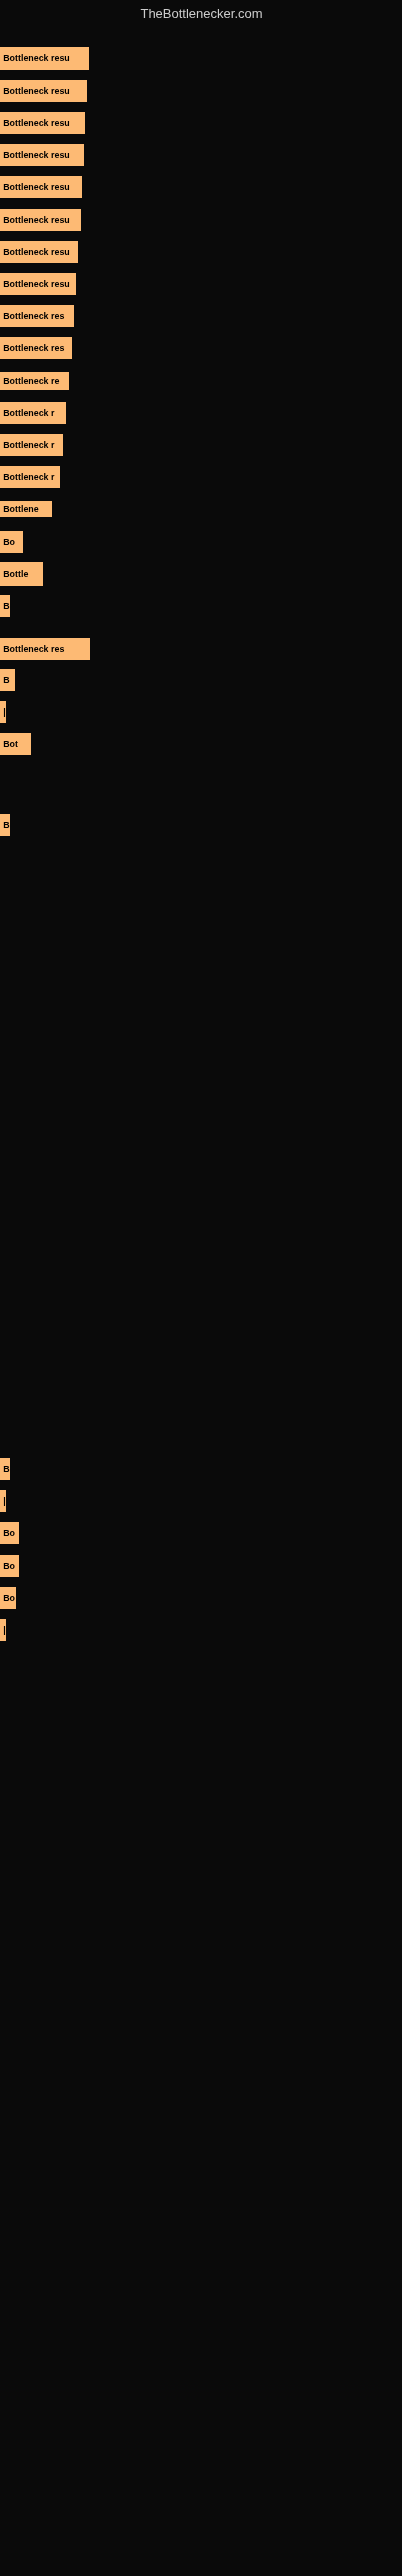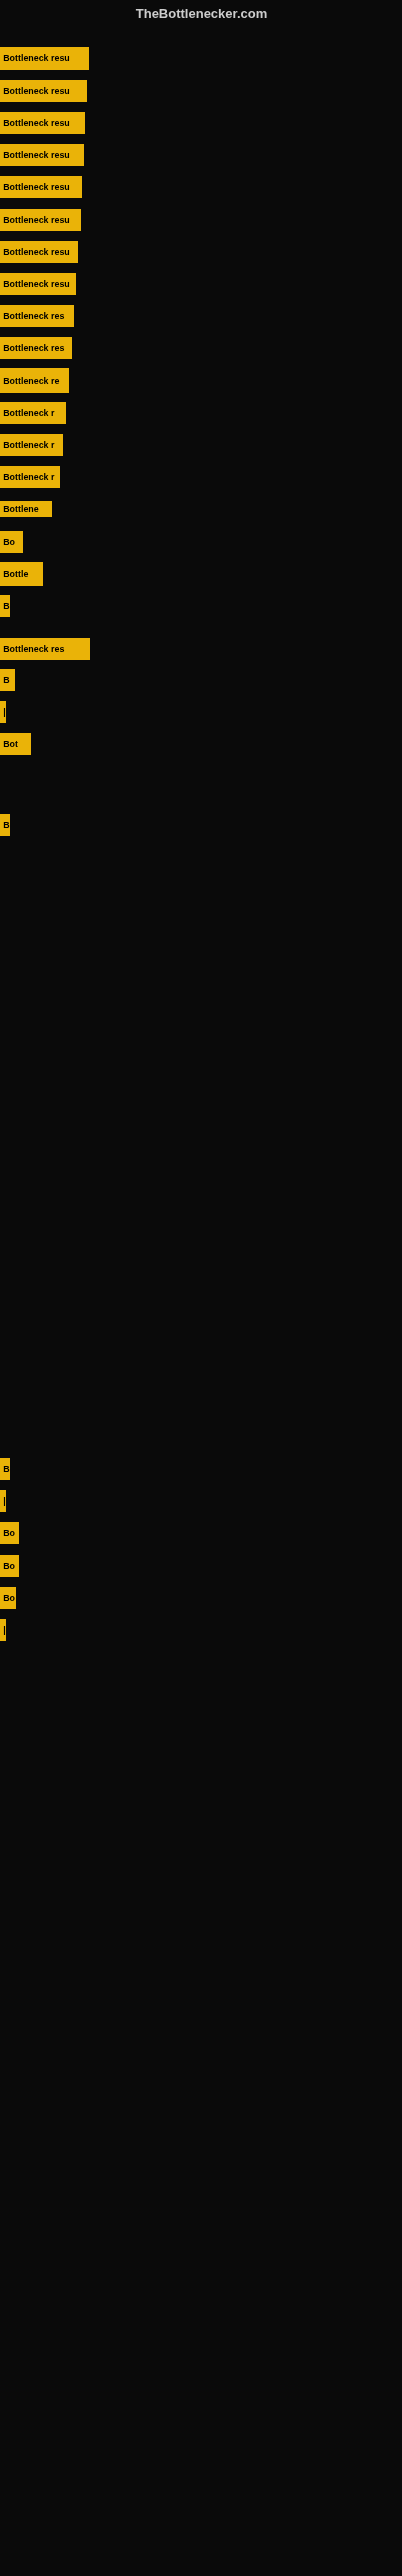--- a/index.html
+++ b/index.html
@@ -9,30 +9,30 @@
       width: 403px;
       min-height: 2576px;
       position: relative;
       overflow-x: hidden;
     }
     .site-title {
       text-align: center;
       color: #cccccc;
       font-size: 13px;
       padding: 6.4px 0 3.2px 0;
-      font-weight: bold;
+      font-weight: normal;
     }
     .bar-container {
       position: absolute;
       left: 0;
       display: flex;
       align-items: center;
     }
     .bar-label {
-      background-color: #eab308;
+      background-color: #fdba74;
       color: #000;
       font-size: 8.9px;
       font-weight: bold;
       padding: 1.6px 3.2px;
       white-space: nowrap;
       overflow: hidden;
     }
   </style>
 </head>
 <body>
@@ -64,21 +64,21 @@
     <div class="bar-container" style="top: 248px; left: 0px; width: 88px; height: 22.5px;">
       <div class="bar-label" style="width: 76px; height: 22.5px; display: flex; align-items: center;">Bottleneck resu</div>
     </div>
     <div class="bar-container" style="top: 280px; left: 0px; width: 85px; height: 22.5px;">
       <div class="bar-label" style="width: 74px; height: 22.5px; display: flex; align-items: center;">Bottleneck res</div>
     </div>
     <div class="bar-container" style="top: 312px; left: 0px; width: 83px; height: 22.5px;">
       <div class="bar-label" style="width: 72px; height: 22.5px; display: flex; align-items: center;">Bottleneck res</div>
     </div>
     <div class="bar-container" style="top: 345px; left: 0px; width: 81px; height: 22.5px;">
-      <div class="bar-label" style="width: 69px; height: 25px; display: flex; align-items: center;">Bottleneck re</div>
+      <div class="bar-label" style="width: 69px; height: 18px; display: flex; align-items: center;">Bottleneck re</div>
     </div>
     <div class="bar-container" style="top: 377px; left: 0px; width: 74px; height: 22.5px;">
       <div class="bar-label" style="width: 66px; height: 22.5px; display: flex; align-items: center;">Bottleneck r</div>
     </div>
     <div class="bar-container" style="top: 409px; left: 0px; width: 71px; height: 22.5px;">
       <div class="bar-label" style="width: 63px; height: 22.5px; display: flex; align-items: center;">Bottleneck r</div>
     </div>
     <div class="bar-container" style="top: 441px; left: 0px; width: 67px; height: 22.5px;">
       <div class="bar-label" style="width: 60px; height: 22.5px; display: flex; align-items: center;">Bottleneck r</div>
     </div>

